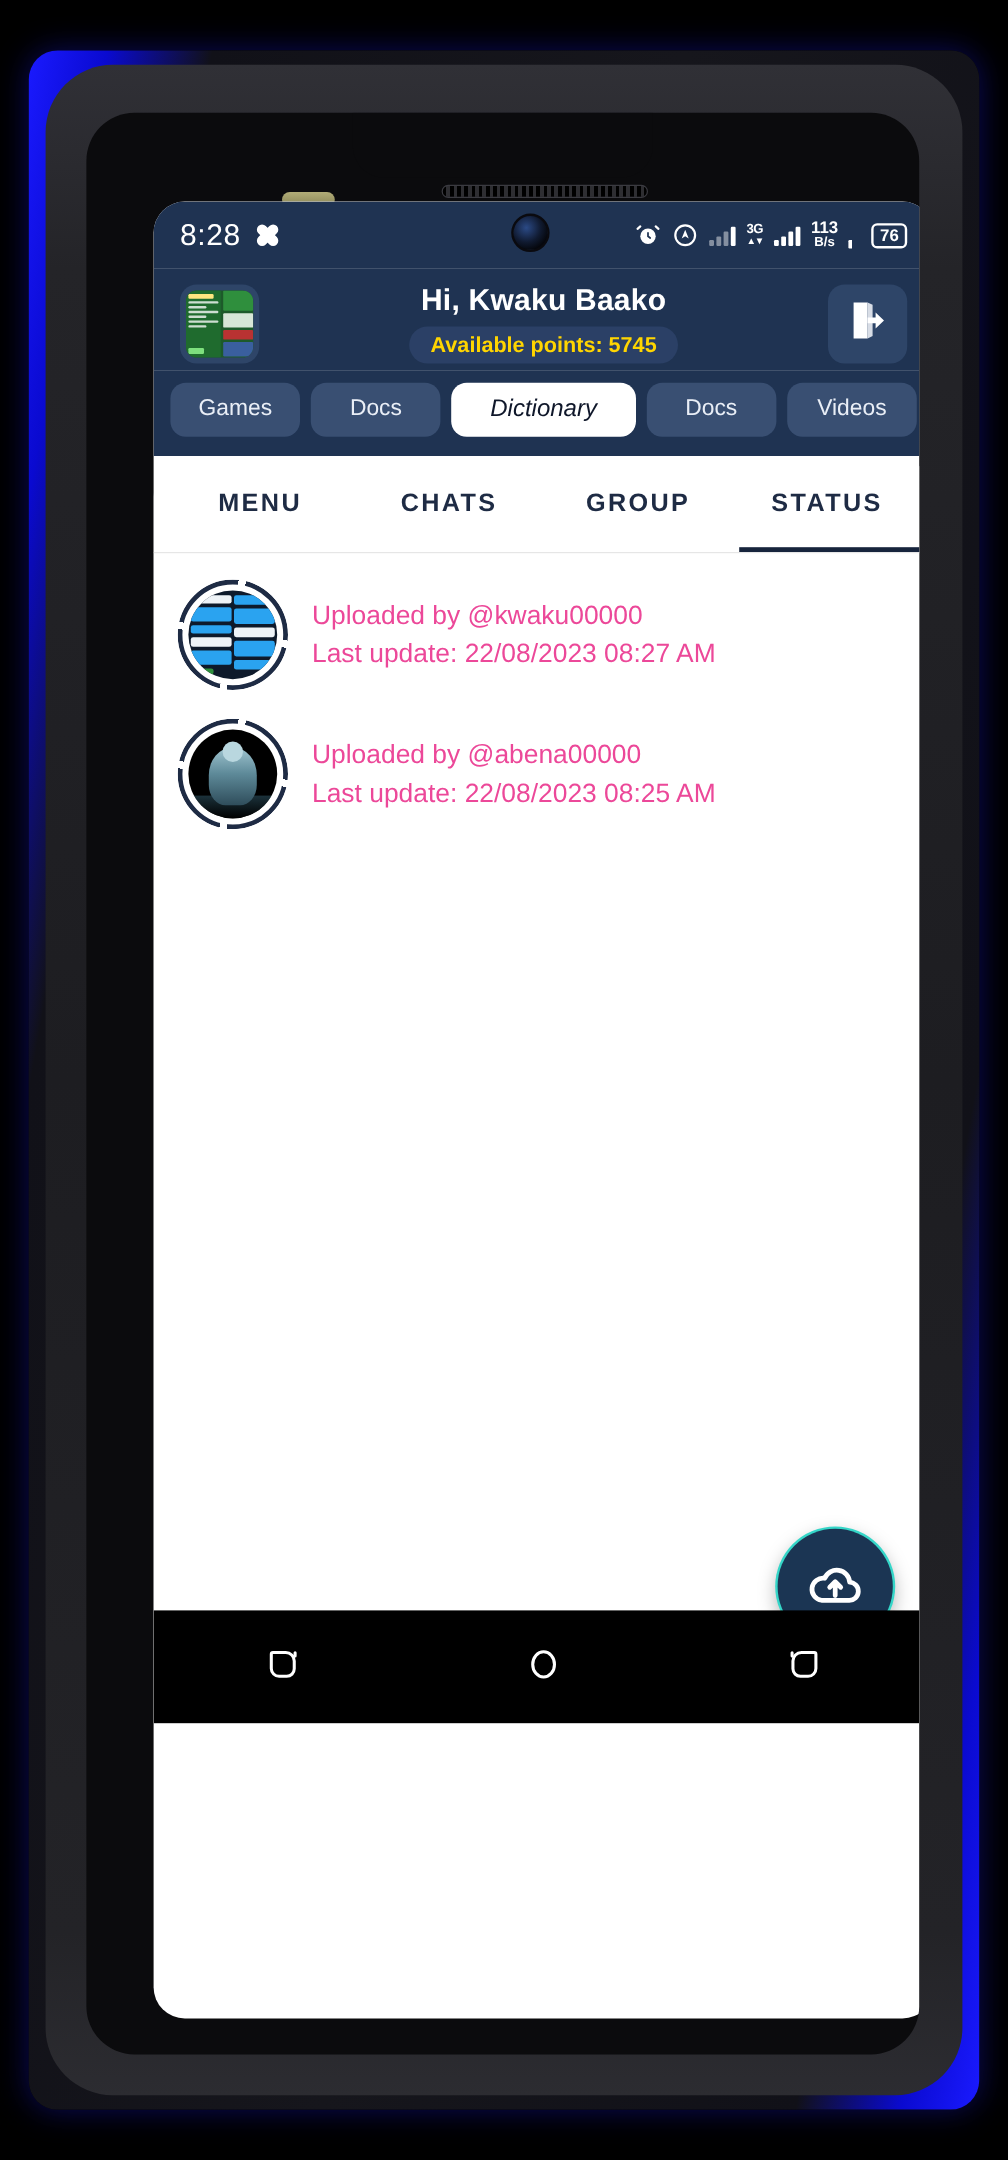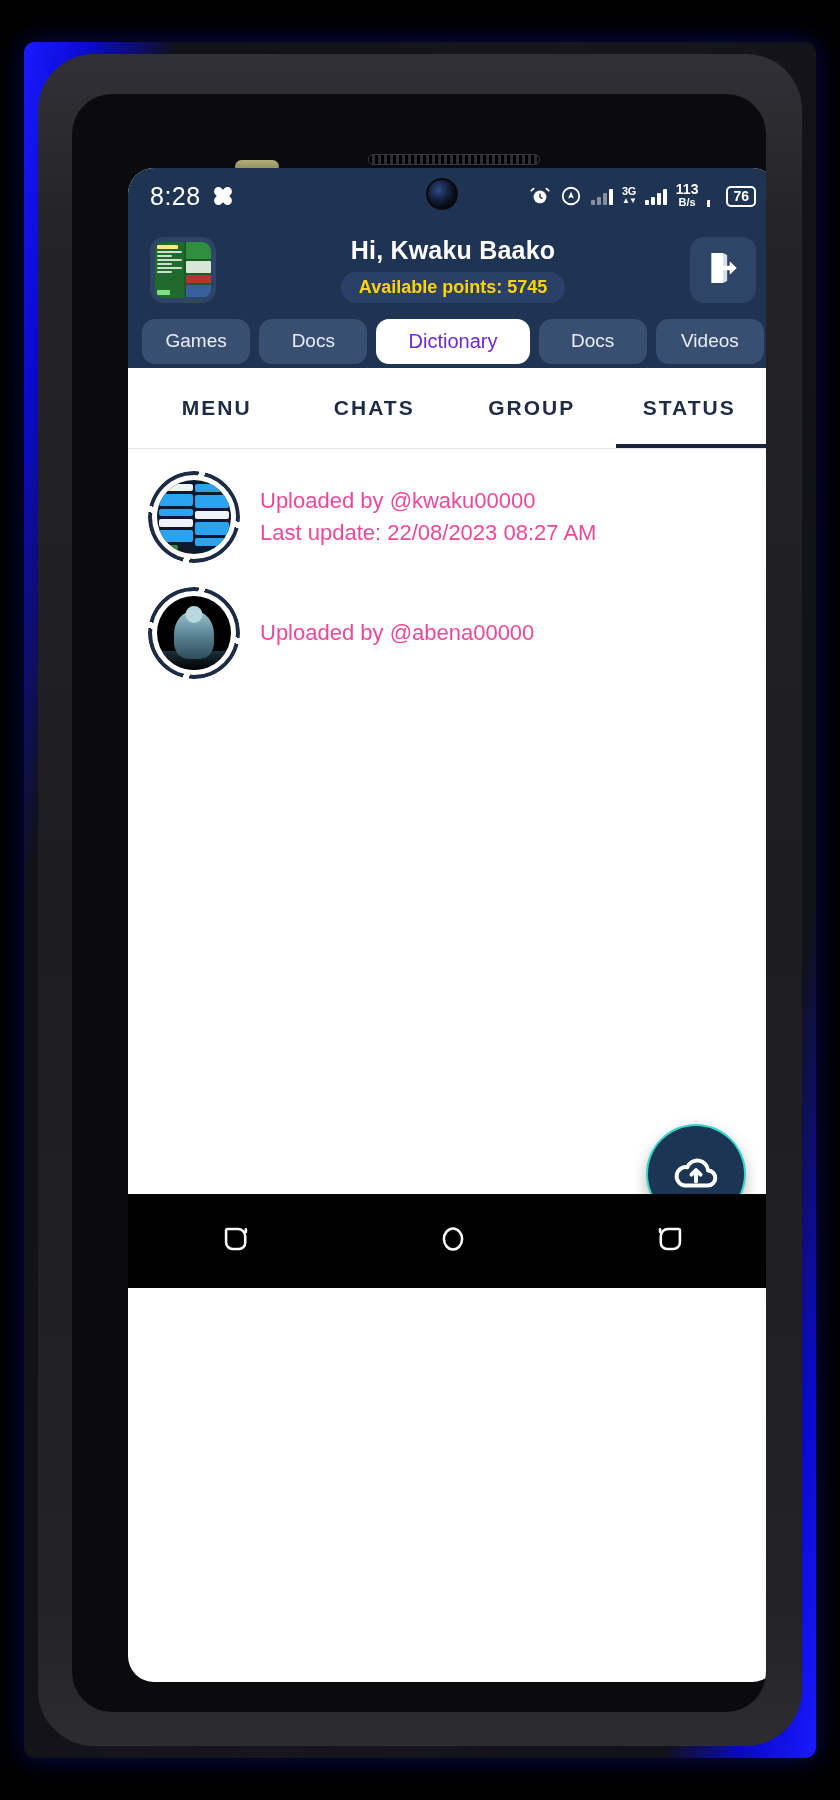--- a/index.html
+++ b/index.html
@@ -8,21 +8,21 @@
     background:#000;
     font-family:"Liberation Sans", sans-serif;
     overflow:hidden;
   }
 
   
   #device{
     position:absolute;
     left:24px; top:42px;
     width:792px; height:1716px;
-    border-radius:10px;
+    border-radius:24px;
     background:
       linear-gradient(100deg,#1a1aff 0%, #0a0ad0 6%, #111118 14%, #16161c 50%, #111118 86%, #0a0ad0 94%, #1a1aff 100%);
     box-shadow:0 0 26px rgba(30,30,255,.35);
   }
   #device-inner{
     position:absolute;
     left:14px; top:12px; right:14px; bottom:12px;
     border-radius:56px;
     background:linear-gradient(180deg,#303036 0%, #242428 10%, #1d1d21 50%, #232327 92%, #2c2c31 100%);
   }
@@ -141,35 +141,35 @@
   }
   #logout-btn{
     width:66px;height:66px;flex:0 0 66px;border-radius:14px;
     background:#2e4568;
     display:flex;align-items:center;justify-content:center;
   }
 
   
   #chips{
     background:#1f3352;
-    display:flex; gap:9px; padding:10px 14px 4px;
+    display:flex; gap:9px; padding:10px 14px 16px;
   }
   .chip{
     background:#394f72; color:#e9eef6;
     border-radius:13px; padding:11px 4px;
     font-size:19px; text-align:center; flex:1;
     white-space:nowrap;
   }
-  .chip.active{ background:#fff; color:#6d28d9; flex:1.45; font-size:20px; }
+  .chip.active{ background:#fff; color:#0f172a; flex:1.45; font-size:20px;font-style:italic; }
 
   
   #sheet{
     background:#fff;
     border-top-left-radius:34px; border-top-right-radius:34px;
-    height:920px;
+    height:1056px;
     position:relative;
   }
   #tabs{
     display:flex; align-items:center;
     height:80px; padding:0 10px;
     position:relative;
   }
   .tab{
     flex:1; text-align:center;
     color:#1e2b44; font-size:21px; font-weight:700; letter-spacing:2px;
@@ -410,20 +410,21 @@
               <div class="avatar-ring">
                 <div class="seg"></div>
                 <div class="avatar-img av-figure">
                   <div class="floor"></div>
                   <div class="body"></div>
                   <div class="head"></div>
                 </div>
               </div>
               <div class="row-text">
                 <div class="l1">Uploaded by @abena00000</div>
+                <div class="l2">Last update: 22/08/2023 08:25 AM</div>
               </div>
             </div>
 
           </div>
 
           <div id="fab">
             <span>
               <svg width="50" height="50" viewBox="0 0 24 24" fill="none" stroke="#fff" stroke-width="1.9" stroke-linecap="round" stroke-linejoin="round">
                 <path d="M6.5 18.5h11a3.6 3.6 0 0 0 .3-7.2 5.2 5.2 0 0 0-10-1.6 4 4 0 0 0-1.3 8.8z"></path>
                 <path d="M12 16.6v-5.2M9.8 13.3L12 11.1l2.2 2.2"></path>

